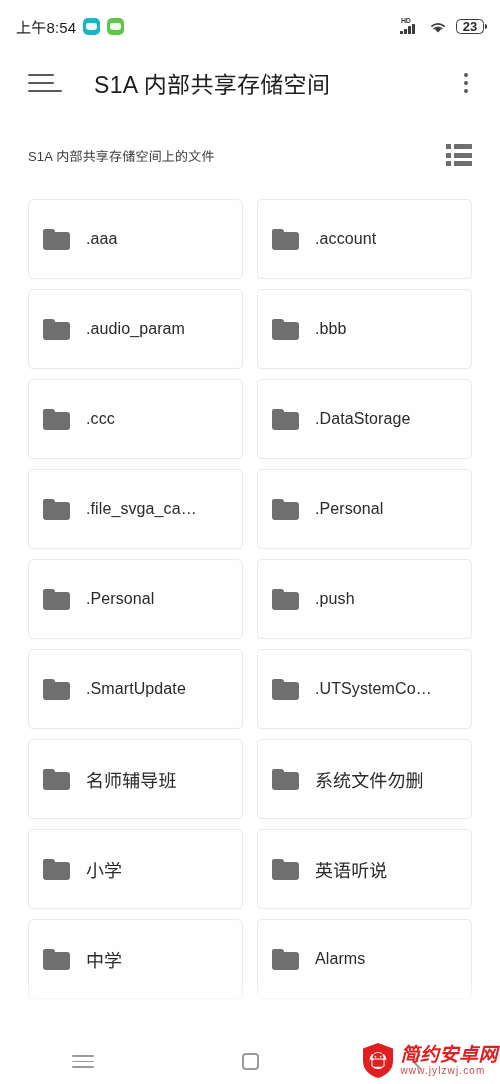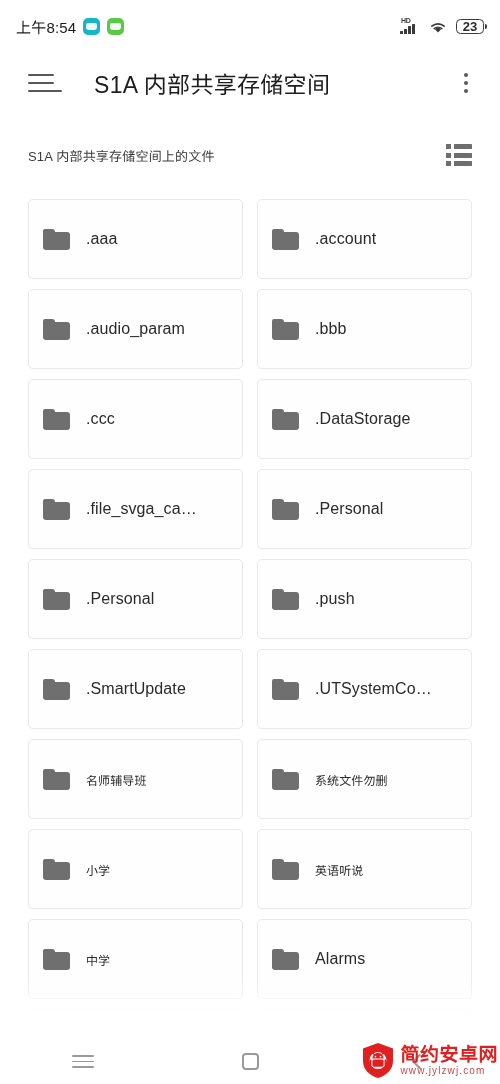--- a/index.html
+++ b/index.html
@@ -114,21 +114,21 @@
     background:#6f6f6f; border-radius:2px 3px 0 0;
   }
   .folder-icon .body {
     position:absolute; left:0; top:3.5px; width:27px; height:17.5px;
     background:#6f6f6f; border-radius:1.5px 3px 3px 3px;
   }
   .card-label {
     font-size:16px; color:#2a2a2a; letter-spacing:.1px;
     white-space:nowrap; overflow:hidden; text-overflow:clip;
   }
-  .card.cn .card-label { font-size:12px; }
+  .card.cn .card-label { font-size:18px; }
 
   
   .fade-mask {
     position:absolute; left:0; bottom:0; width:500px; height:60px;
     background:linear-gradient(to bottom, rgba(255,255,255,0) 0%, rgba(255,255,255,.88) 45%, #fff 82%);
     pointer-events:none;
   }
 
   
   .navbar {
@@ -148,21 +148,21 @@
 
   
   .watermark {
     position:absolute; right:0; bottom:0; height:48px;
     display:flex; align-items:center; gap:5px; padding-right:2px;
   }
   .wm-shield { width:34px; height:37px; position:relative; flex:0 0 auto; }
   .wm-text { display:flex; flex-direction:column; justify-content:center; }
   .wm-title {
     font-size:19px; font-weight:700; color:#e02020;
-    letter-spacing:.5px; line-height:21px; white-space:nowrap;
+    letter-spacing:.5px; line-height:21px; white-space:nowrap;font-style:italic;
   }
   .wm-url {
     font-size:10px; color:#c94a4a; letter-spacing:1.1px;
     line-height:11px; white-space:nowrap;
   }
 </style>
 </head>
 <body>
 
 <div id="app">

